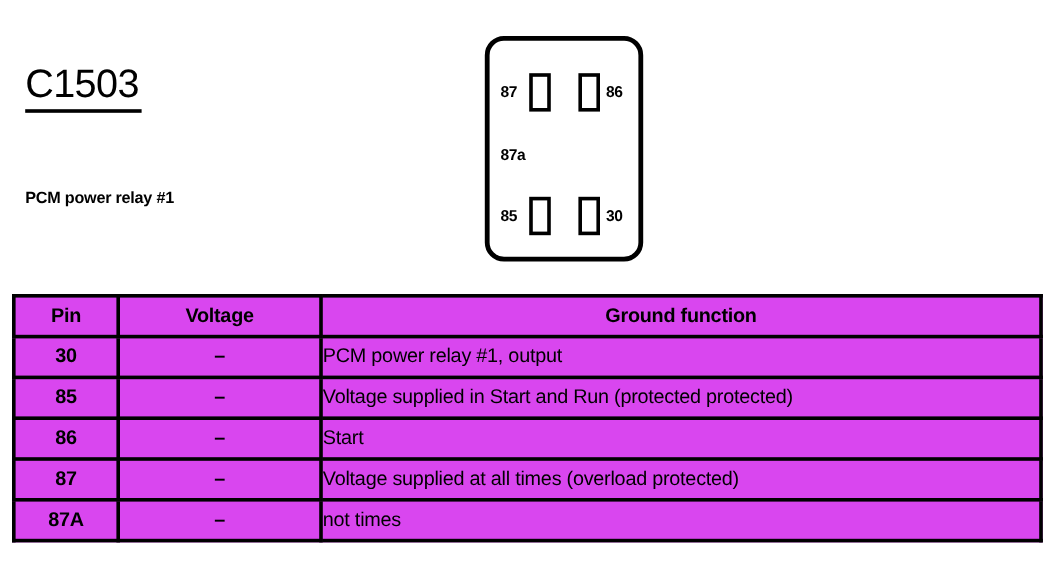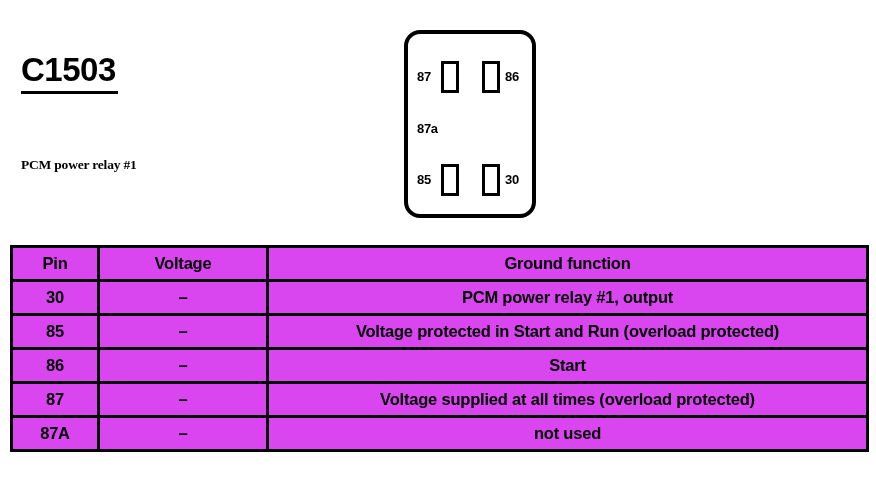--- a/index.html
+++ b/index.html
@@ -19,37 +19,36 @@
 
   
   #title-block {
     position: absolute;
     left: 21px;
     top: 52px;
     width: 340px;
   }
   #connector-title {
     font-size: 33px;
-    font-weight: bold;
+    font-weight: normal;
     letter-spacing: -0.5px;
     line-height: 36px;
     display: inline-block;
     border-bottom: 3px solid #000;
     padding-bottom: 3px;
     padding-right: 2px;
   }
   #connector-subtitle {
     position: absolute;
     left: 21px;
     top: 157px;
     font-size: 13.5px;
     font-weight: bold;
     letter-spacing: -0.2px;
     white-space: nowrap;
-    font-family: Liberation Serif, serif;
   }
 
   
   #connector-diagram {
     position: absolute;
     left: 404px;
     top: 30px;
     width: 132px;
     height: 188px;
   }
@@ -119,23 +118,23 @@
   col.col-pin      { width: 87px;  }
   col.col-circuit  { width: 169px; }
   col.col-function { width: 600px; }
 
   td.cell-pin,
   td.cell-circuit {
     text-align: center;
     font-weight: bold;
   }
   td.cell-function {
-    text-align: center;
+    text-align: left;
     padding-left: 22px;
-    font-weight: bold;
+    font-weight: normal;
   }
   .dash-glyph { font-weight: bold; }
 </style>
 </head>
 <body>
 
 <div id="title-block">
   <span id="connector-title">C1503</span>
 </div>
 <div id="connector-subtitle">PCM power relay #1</div>
@@ -171,32 +170,32 @@
     </thead>
     <tbody id="pin-table-body">
       <tr>
         <td class="cell-pin">30</td>
         <td class="cell-circuit dash-glyph">–</td>
         <td class="cell-function">PCM power relay #1, output</td>
       </tr>
       <tr>
         <td class="cell-pin">85</td>
         <td class="cell-circuit dash-glyph">–</td>
-        <td class="cell-function">Voltage protected in Start and Run (overload protected)</td>
+        <td class="cell-function">Voltage supplied in Start and Run (protected protected)</td>
       </tr>
       <tr>
         <td class="cell-pin">86</td>
         <td class="cell-circuit dash-glyph">–</td>
         <td class="cell-function">Start</td>
       </tr>
       <tr>
         <td class="cell-pin">87</td>
         <td class="cell-circuit dash-glyph">–</td>
         <td class="cell-function">Voltage supplied at all times (overload protected)</td>
       </tr>
       <tr>
         <td class="cell-pin">87A</td>
         <td class="cell-circuit dash-glyph">–</td>
-        <td class="cell-function">not used</td>
+        <td class="cell-function">not times</td>
       </tr>
     </tbody>
   </table>
 </div>
 
 </body></html>

